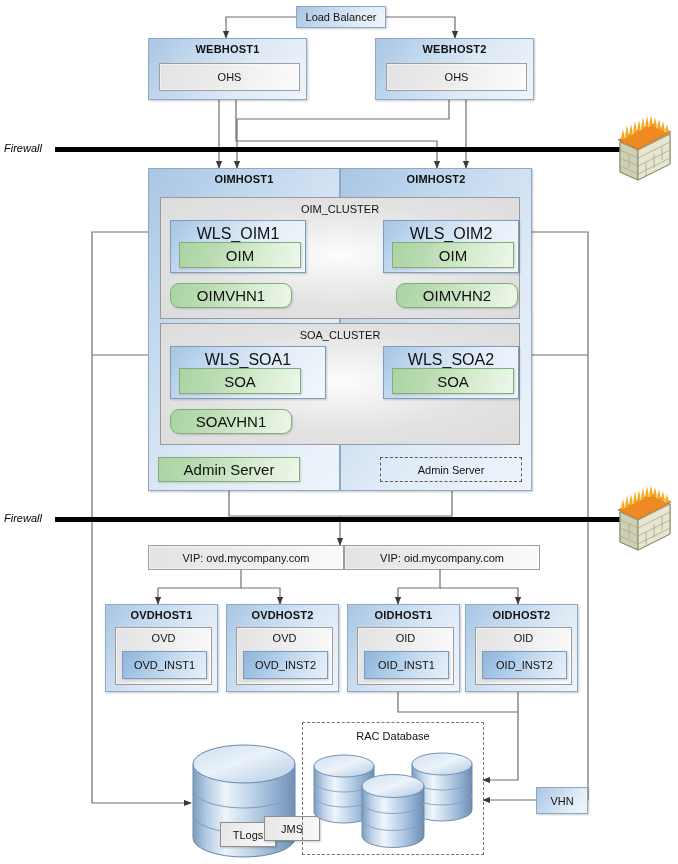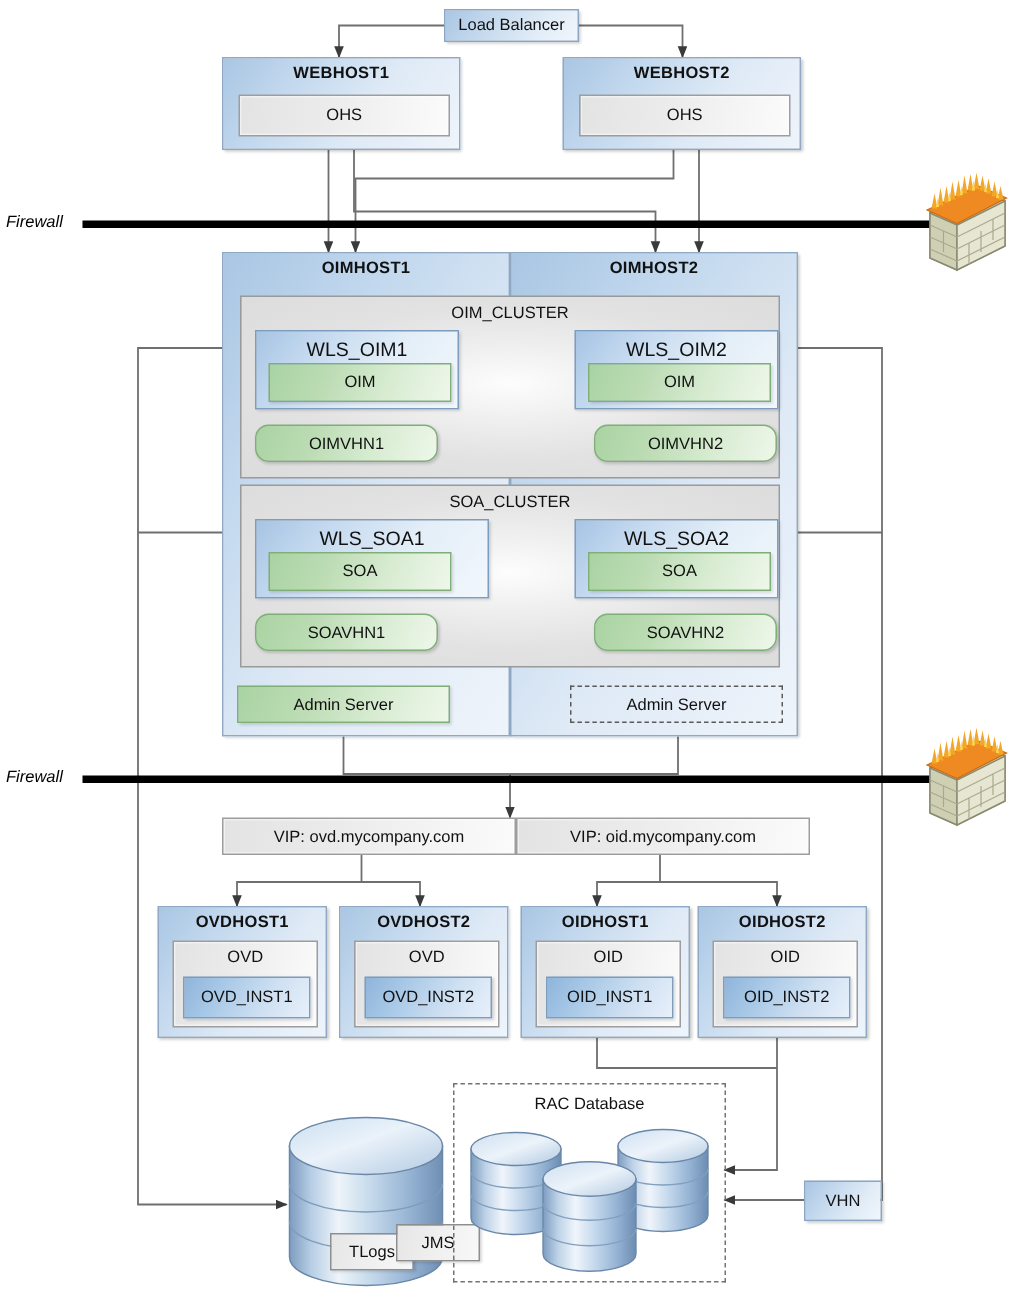--- a/index.html
+++ b/index.html
@@ -41,29 +41,29 @@
   }
 
   
   .wls{
     background:linear-gradient(128deg,#a6c4e4 0%,#c4d9ef 26%,#e3eef8 60%,#f2f7fc 100%);
     border:1px solid #7e9cbd;
     box-shadow:1px 1px 2px rgba(0,0,0,.18);
   }
   .wls-title{
     position:absolute;left:0;right:0;top:4px;text-align:center;
-    font-size:13px;color:#111;
+    font-size:16px;color:#111;
   }
 
   
   .green{
     background:linear-gradient(110deg,#a9d3a2 0%,#bcdcb4 32%,#d8ecd2 66%,#eef7ea 100%);
     border:1px solid #7fae79;
     display:flex;align-items:center;justify-content:center;
-    font-size:11px;color:#111;
+    font-size:15px;color:#111;
     box-shadow:1px 1px 2px rgba(0,0,0,.16);
   }
   .green.rounded{border-radius:9px;}
   .green.flat{box-shadow:1px 1px 2px rgba(0,0,0,.14);}
 
   
   .dashed{
     background:transparent;border:1px dashed #5a5a5a;
     display:flex;align-items:center;justify-content:center;
     font-size:11px;color:#111;
@@ -260,23 +260,20 @@
   </div>
   <div class="box green rounded" style="left:170px;top:409px;width:122px;height:25px;">
     <span>SOAVHN1</span>
   </div>
 
   <div class="box wls" style="left:383px;top:346px;width:136px;height:53px;">
     <div class="wls-title">WLS_SOA2</div>
     <div class="green flat" style="position:absolute;left:8px;top:21px;width:120px;height:24px;">
       <span>SOA</span>
     </div>
-  </div>
-  <div class="box green rounded" style="left:396px;top:409px;width:122px;height:25px;">
-    <span>SOAVHN2</span>
   </div>
 
   <div class="box green flat" style="left:158px;top:457px;width:142px;height:25px;">
     <span>Admin Server</span>
   </div>
   <div class="box dashed" style="left:380px;top:457px;width:142px;height:25px;">
     <span>Admin Server</span>
   </div>
 
   <div class="fwlabel" style="left:4px;top:512px;">Firewall</div>

